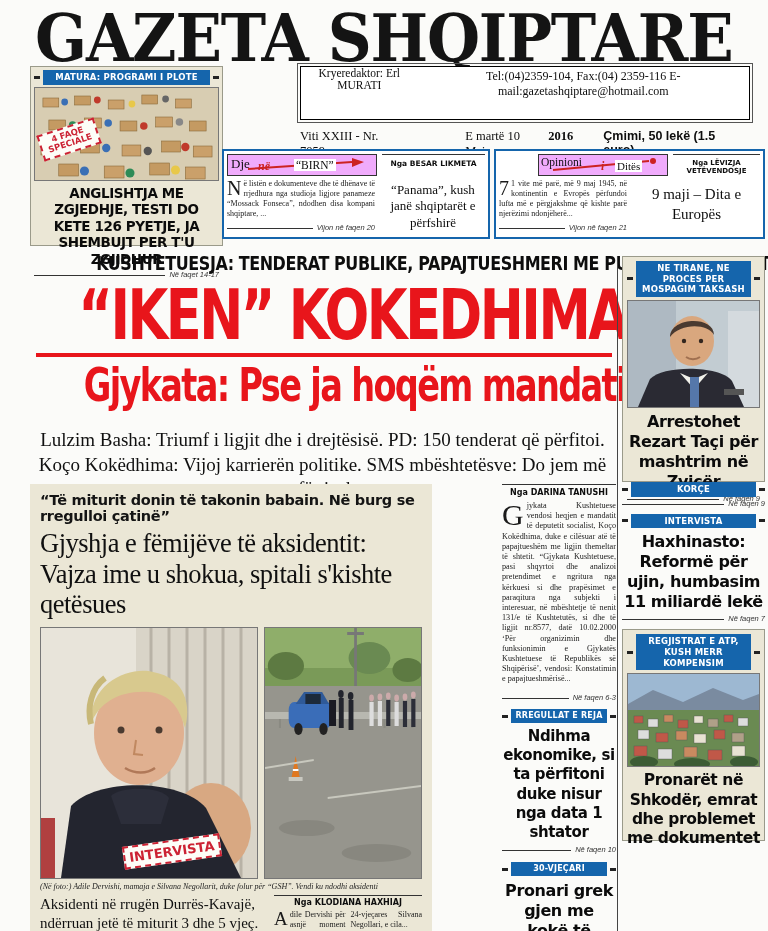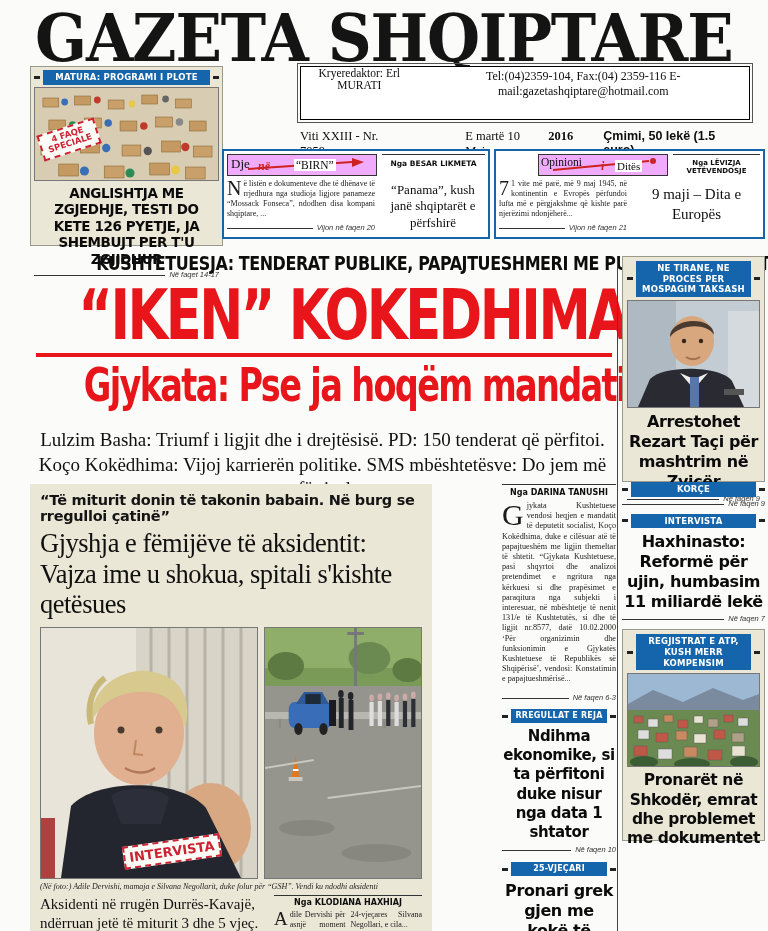--- a/index.html
+++ b/index.html
@@ -310,21 +310,21 @@
   <div class="bars" style="margin-top:7px;">
       <div class="bluebar" style="font-size:8px;">RREGULLAT E REJA</div>
     </div>
   <div class="rh" style="font-size:15px;line-height:1.28;margin-top:4px;">Ndihma ekonomike, si ta përfitoni duke nisur nga data 1 shtator</div>
   <div class="pageref" style="margin-top:3px;">
       <div class="ln"></div>
       <div class="tx">Në faqen 10</div>
     </div>
 
   <div class="bars" style="margin-top:8px;">
-      <div class="bluebar" style="font-size:8px;">25-VJEÇARI</div>
+      <div class="bluebar" style="font-size:8px;">30-VJEÇARI</div>
     </div>
   <div class="rh" style="font-size:16px;line-height:1.25;margin-top:5px;">Pronari grek gjen me kokë të prerë të riun nga Shqipëria</div>
 
 </div>
 
 <div class="abs" style="left:622px;top:256px;width:143px;height:675px;">
 
   <div class="creambox" style="padding:4px;height:226px;">
     <div class="bars">
         <div class="bluebar">NE TIRANE, NE PROCES PER MOSPAGIM TAKSASH</div>

